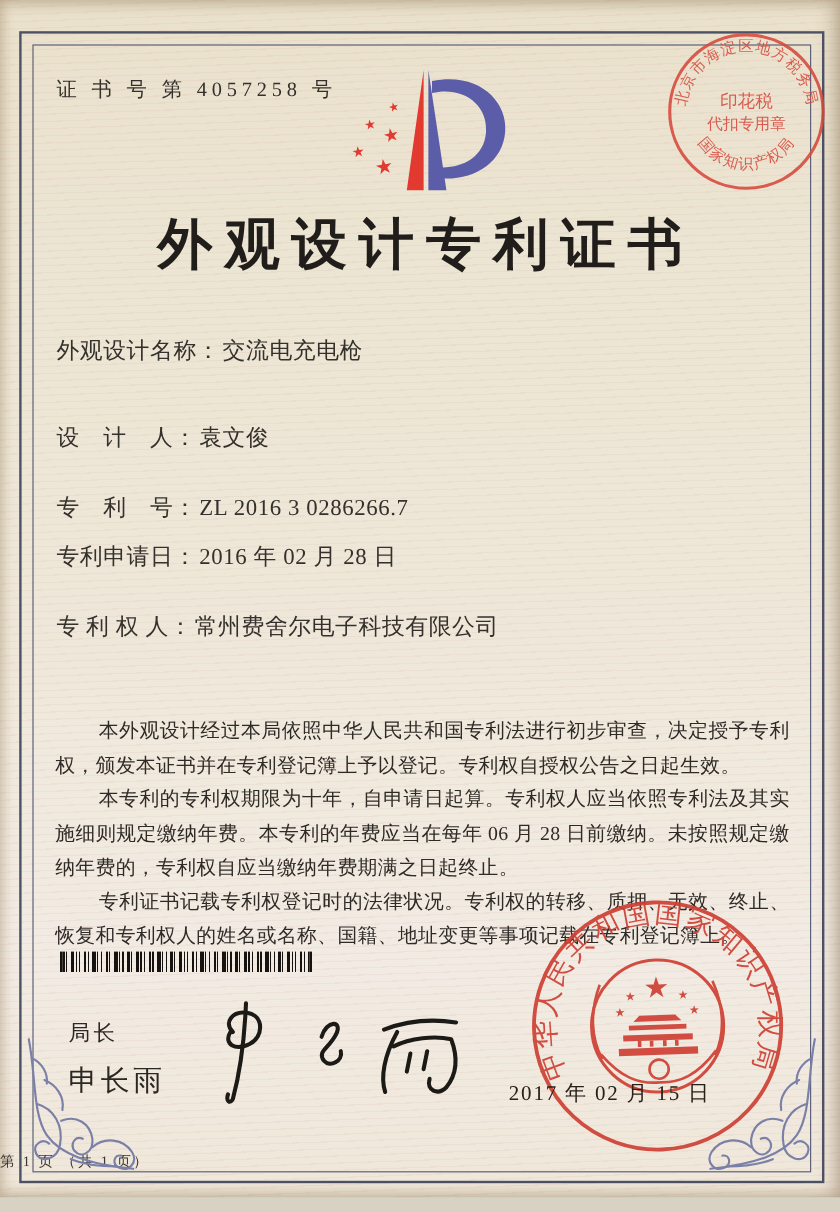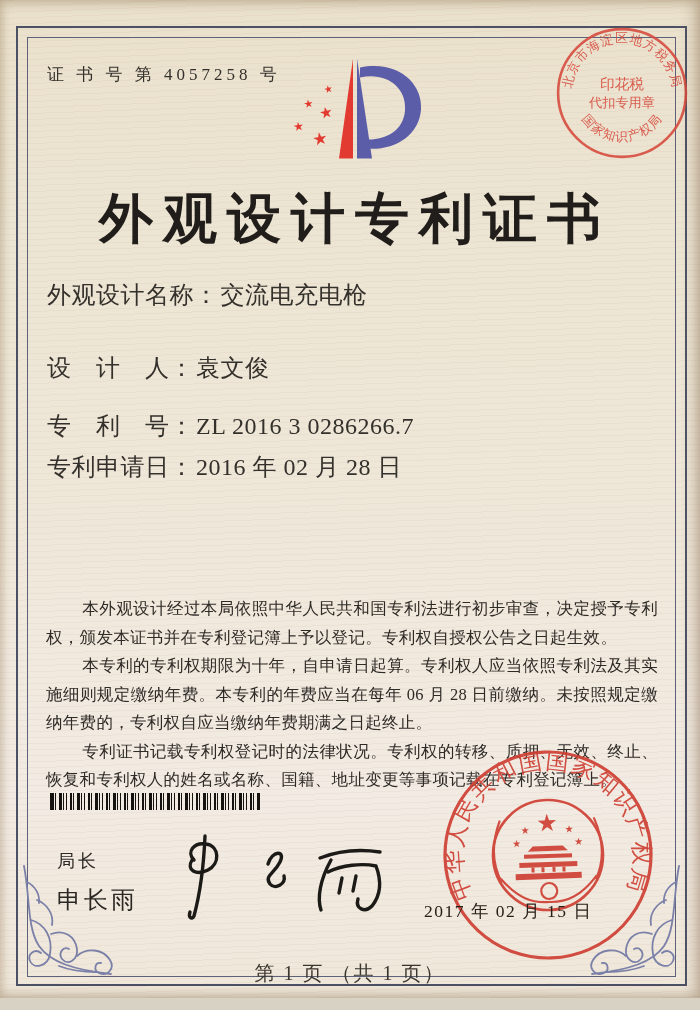--- a/index.html
+++ b/index.html
@@ -11,42 +11,42 @@
       linear-gradient(180deg,#eae1cc 0%,#ece5d3 22%,#efe8da 55%,#f2ebe3 80%,#efe7d9 100%);
   }
   .page::after{content:"";position:absolute;inset:0;pointer-events:none;
     box-shadow:inset -7px 0 14px rgba(120,90,60,.28), inset 4px 0 10px rgba(150,120,80,.14),
                inset 0 4px 10px rgba(150,120,80,.12), inset 0 -4px 10px rgba(120,90,60,.14);}
   .frame-outer{position:absolute;left:16px;top:26px;right:13px;bottom:12px;border:2.5px solid #4c5166;}
   .frame-inner{position:absolute;left:27px;top:37px;right:24px;bottom:21px;border:1px solid #5d627a;}
   .cert-no{position:absolute;left:47px;top:63px;font-size:17px;letter-spacing:4px;color:#33302b;}
   .logo{position:absolute;left:283px;top:54px;width:150px;height:116px;}
   .seal-top{position:absolute;left:551px;top:22px;width:142px;height:142px;opacity:.88;}
-  .title{position:absolute;left:0;top:183px;width:100%;text-align:center;
-    font-size:54px;font-weight:700;letter-spacing:10px;text-indent:10px;color:#201d1a;}
-  .field{position:absolute;left:47px;font-size:24px;letter-spacing:.5px;white-space:nowrap;color:#34302b;}
+  .title{position:absolute;left:0;top:173px;width:100%;text-align:center;
+    font-size:46px;font-weight:700;letter-spacing:10px;text-indent:10px;color:#201d1a;}
+  .field{position:absolute;left:47px;font-size:19px;letter-spacing:.5px;white-space:nowrap;color:#34302b;}
   .f1{top:279px}.f2{top:352px}.f3{top:410px}.f4{top:451px}.f5{top:509px}.f6{top:565px}
   .flabel{margin-right:2px;}
   .body-text{position:absolute;left:46px;right:42px;top:595px;}
   .body-text p{margin:0;font-size:16.5px;line-height:28.5px;text-align:justify;
     text-indent:2.2em;letter-spacing:.3px;color:#2e2a26;}
   .barcode{position:absolute;left:50px;top:793px;width:206px;height:17px;
     background:
       repeating-linear-gradient(90deg,#15120f 0 2px,rgba(0,0,0,0) 2px 3px,#15120f 3px 4px,
         rgba(0,0,0,0) 4px 7px,#15120f 7px 10px,rgba(0,0,0,0) 10px 11px,#15120f 11px 12px,
         rgba(0,0,0,0) 12px 14px,#15120f 14px 15px,rgba(0,0,0,0) 15px 18px);
     border-left:2px solid #15120f;border-right:2px solid #15120f;}
   .sig-title{position:absolute;left:57px;top:849px;font-size:18px;letter-spacing:3px;color:#2b2824;
     font-family:"Liberation Sans","DejaVu Sans",sans-serif;}
   .sig-name{position:absolute;left:57px;top:884px;font-size:24px;letter-spacing:3px;color:#2b2824;
     font-family:Liberation Mono, monospace;}
   .sig-script{position:absolute;left:168px;top:830px;width:245px;height:95px;}
   .seal-bottom{position:absolute;left:438px;top:745px;width:220px;height:220px;opacity:.92;transform:rotate(-2deg);}
   .seal-date{position:absolute;left:424px;top:899px;font-size:17.5px;letter-spacing:1.5px;color:#262019;}
-  .footer{position:absolute;left:0;top:960px;width:100%;text-align:center;font-size:20px;
+  .footer{position:absolute;left:0;top:960px;width:100%;font-size:12px;
     letter-spacing:2px;color:#3a362f;}
   .flourish{position:absolute;width:104px;height:122px;bottom:14px;}
   .flourish.fl-left{left:19px;}
   .flourish.fl-right{right:16px;transform:scaleX(-1);}
 </style>
 </head>
 <body>
 
 <div class="page">
 
@@ -89,20 +89,23 @@
     <span class="flabel">外观设计名称：</span><span class="fvalue">交流电充电枪</span>
   </div>
   <div class="field f2">
     <span class="flabel">设　计　人：</span><span class="fvalue">袁文俊</span>
   </div>
   <div class="field f3">
     <span class="flabel">专　利　号：</span><span class="fvalue">ZL 2016 3 0286266.7</span>
   </div>
   <div class="field f4">
     <span class="flabel">专利申请日：</span><span class="fvalue">2016 年 02 月 28 日</span>
+  </div>
+  <div class="field f5">
+    <span class="flabel">专 利 权 人：</span><span class="fvalue">常州费舍尔电子科技有限公司</span>
   </div>
 
   <div class="body-text">
     <p>本外观设计经过本局依照中华人民共和国专利法进行初步审查，决定授予专利权，颁发本证书并在专利登记簿上予以登记。专利权自授权公告之日起生效。</p>
     <p>本专利的专利权期限为十年，自申请日起算。专利权人应当依照专利法及其实施细则规定缴纳年费。本专利的年费应当在每年 06 月 28 日前缴纳。未按照规定缴纳年费的，专利权自应当缴纳年费期满之日起终止。</p>
     <p>专利证书记载专利权登记时的法律状况。专利权的转移、质押、无效、终止、恢复和专利权人的姓名或名称、国籍、地址变更等事项记载在专利登记簿上。</p>
   </div>
 
   <div class="barcode"></div>
 

